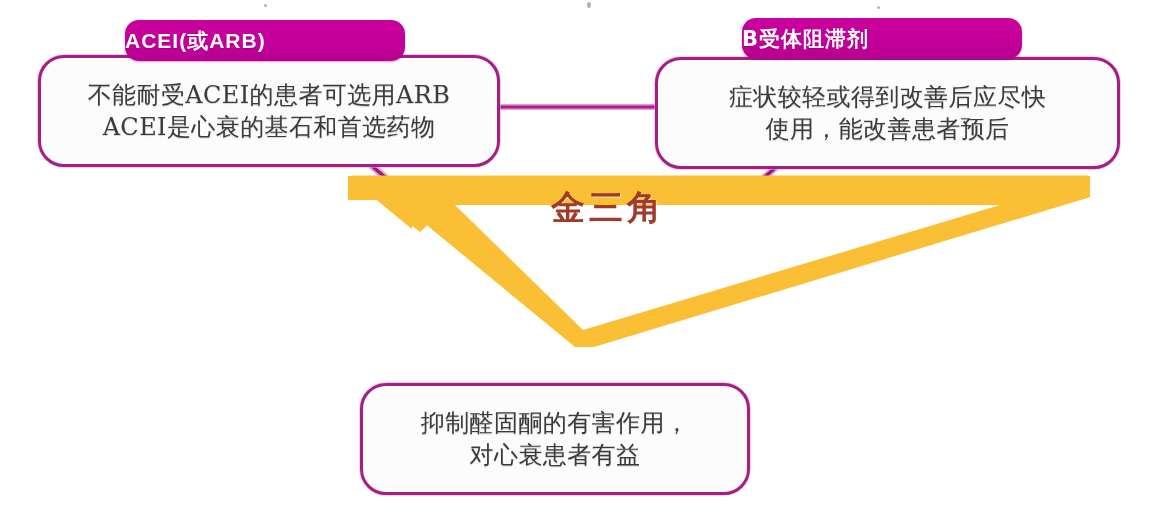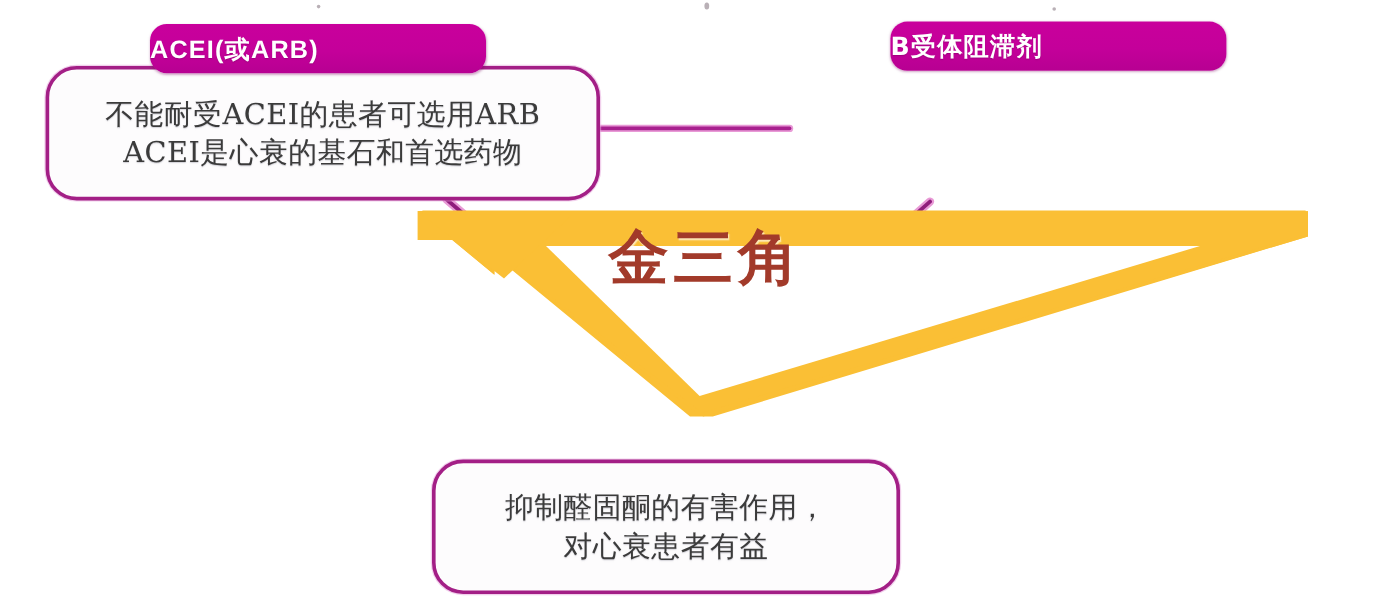--- a/index.html
+++ b/index.html
@@ -81,26 +81,26 @@
     white-space: nowrap;
     box-shadow: 0 1px 2px rgba(120,0,95,0.35);
     text-shadow: 0 1px 1px rgba(120,0,95,0.45);
   }
   .badge.cjk { font-family: "DejaVu Sans", "Liberation Sans", sans-serif; }
 
   
   #center-label {
     position: absolute;
     z-index: 6;
-    left: 478px;
+    left: 498px;
     top: 190px;
     width: 220px;
     text-align: center;
     font-family: "DejaVu Serif", "Liberation Serif", serif;
-    font-size: 50px;
+    font-size: 34px;
     font-weight: bold;
     color: #a23a2a;
     letter-spacing: 4px;
     line-height: 1;
     text-shadow: 1px 1px 1px rgba(255,255,255,0.65);
   }
 
   
   .speck {
     position: absolute;
@@ -162,20 +162,27 @@
     <div class="node-body"></div>
     <div class="node-text">
       <span class="ln">不能耐受ACEI的患者可选用ARB</span>
       <span class="ln">ACEI是心衰的基石和首选药物</span>
     </div>
   </div>
   <div class="badge" style="left:125px; top:20px; width:280px; height:41px;">
     <span>ACEI(或ARB)</span>
   </div>
 
+  <div class="node" style="left:655px; top:57px; width:465px; height:112px;">
+    <div class="node-body"></div>
+    <div class="node-text">
+      <span class="ln">症状较轻或得到改善后应尽快</span>
+      <span class="ln">使用，能改善患者预后</span>
+    </div>
+  </div>
   <div class="badge cjk" style="left:742px; top:18px; width:280px; height:41px;">
     <span>B受体阻滞剂</span>
   </div>
 
   <div class="node" style="left:360px; top:383px; width:390px; height:112px;">
     <div class="node-body"></div>
     <div class="node-text">
       <span class="ln">抑制醛固酮的有害作用，</span>
       <span class="ln">对心衰患者有益</span>
     </div>

